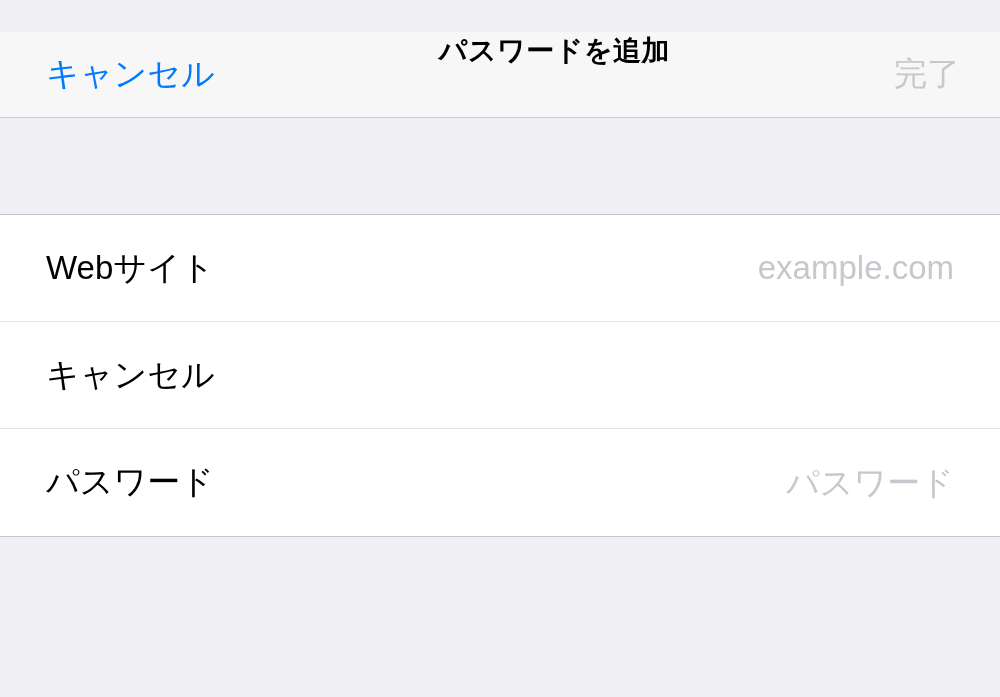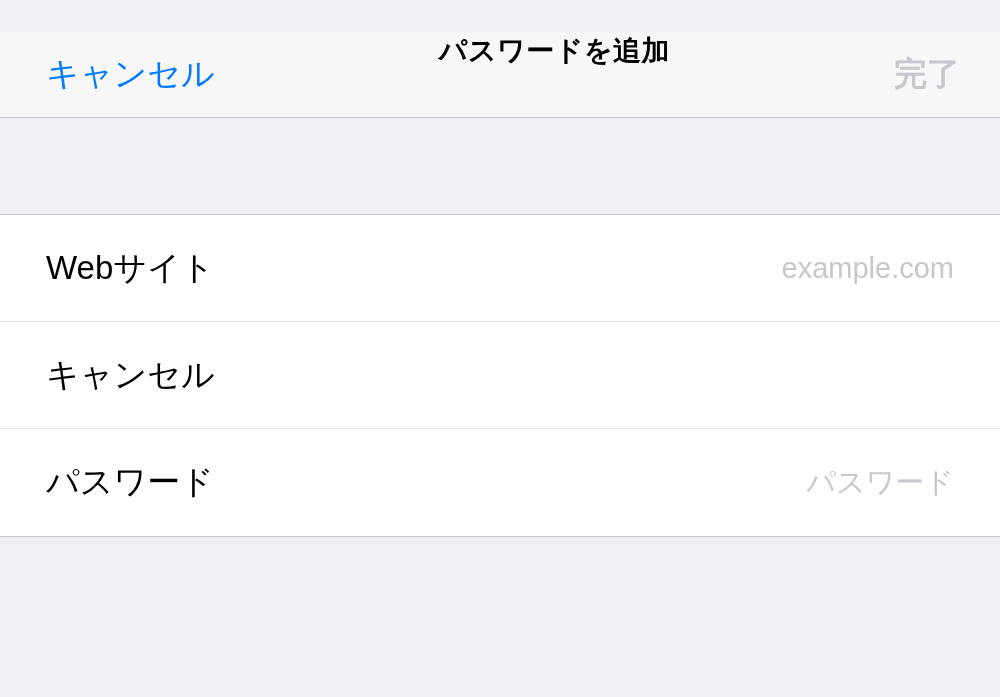--- a/index.html
+++ b/index.html
@@ -34,21 +34,21 @@
     }
     .navbar-title {
       font-size: 28px;
       font-weight: 600;
       color: #000;
       letter-spacing: 0.5px;
     }
     .done-button {
       color: #c7c7cd;
       font-size: 33px;
-      font-weight: 700;
+      font-weight: 400;
       background: none;
       border: none;
       padding: 0;
     }
     .spacer {
       height: 96px;
       background-color: #efeff4;
     }
     .form-section {
       background-color: #ffffff;
@@ -68,21 +68,21 @@
     }
     .form-label {
       font-size: 33px;
       color: #000;
       font-weight: 400;
     }
     .form-input {
       border: none;
       outline: none;
       text-align: right;
-      font-size: 29px;
+      font-size: 33px;
       color: #000;
       background: transparent;
       flex: 1;
       margin-left: 20px;
       font-family: inherit;
     }
     .form-input::placeholder {
       color: #c7c7cd;
     }
   </style>

